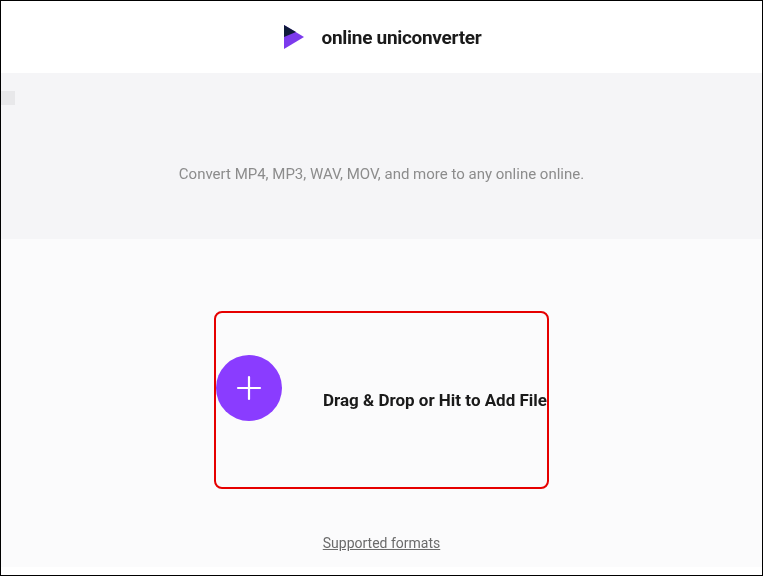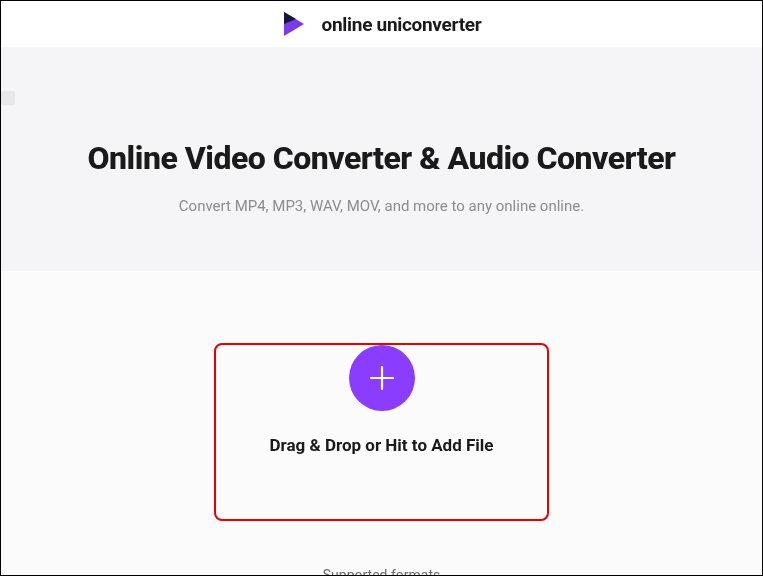--- a/index.html
+++ b/index.html
@@ -12,21 +12,21 @@
       width: 763px;
       height: 576px;
       background: #fff;
       border: 1px solid #000;
       overflow: hidden;
     }
     .header {
       display: flex;
       align-items: center;
       justify-content: center;
-      padding: 10px 0;
+      padding: 23px 0;
       background: #fff;
       gap: 16px;
     }
     .logo-icon svg {
       display: block;
     }
     .brand-text {
       font-size: 19px;
       font-weight: 700;
       color: #1a1a1a;
@@ -54,23 +54,23 @@
       display: flex;
       flex-direction: column;
       align-items: center;
     }
     .dropzone {
       width: 335px;
       height: 178px;
       border: 2px solid #e60000;
       border-radius: 8px;
       display: flex;
-      flex-direction: column;
+      flex-direction: row;
       align-items: center;
-      justify-content: flex-start;
+      justify-content: space-between;
       cursor: pointer;
       background: transparent;
     }
     .add-circle {
       width: 66px;
       height: 66px;
       border-radius: 50%;
       background: #8a3cff;
       display: flex;
       align-items: center;
@@ -115,21 +115,20 @@
   <span class="logo-icon">
     <svg width="24" height="26" viewBox="0 0 24 26">
       <polygon points="2,1 22,13 2,25" fill="#7c3aed"></polygon>
       <polygon points="2,1 14,8 2,13" fill="#0f1a3a"></polygon>
     </svg>
   </span>
   <span class="brand-text">online uniconverter</span>
 </div>
 
 <div class="hero-section">
-  <h1 class="page-title">Online Video Converter &amp; Audio Converter</h1>
   <p class="page-subtitle">Convert MP4, MP3, WAV, MOV, and more to any online online.</p>
 </div>
 
 <div class="upload-section">
   <div class="dropzone">
     <div class="add-circle">
       <svg width="34" height="34" viewBox="0 0 34 34">
         <line x1="17" y1="6" x2="17" y2="28" stroke="#ffffff" stroke-width="2.2" stroke-linecap="round"></line>
         <line x1="6" y1="17" x2="28" y2="17" stroke="#ffffff" stroke-width="2.2" stroke-linecap="round"></line>
       </svg>

